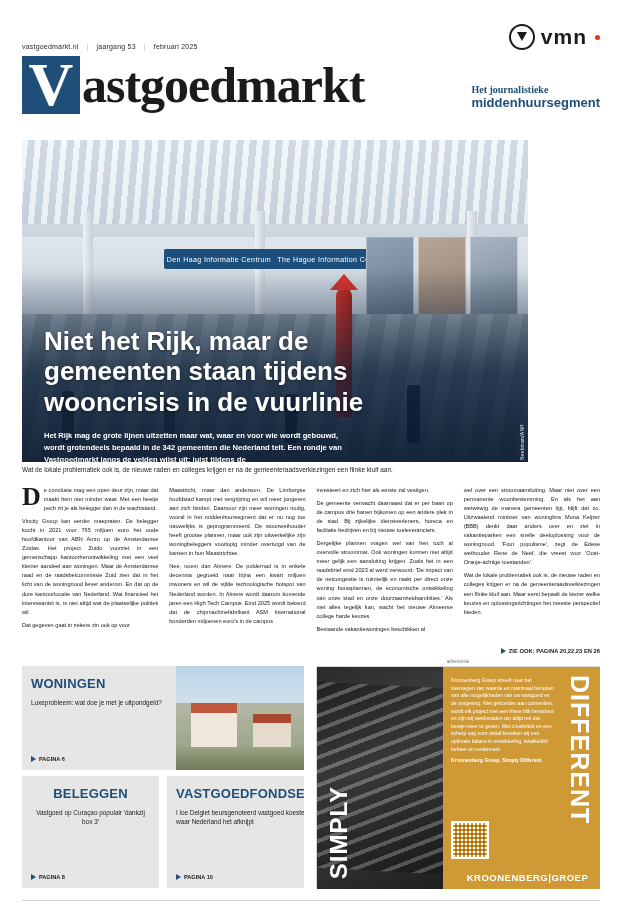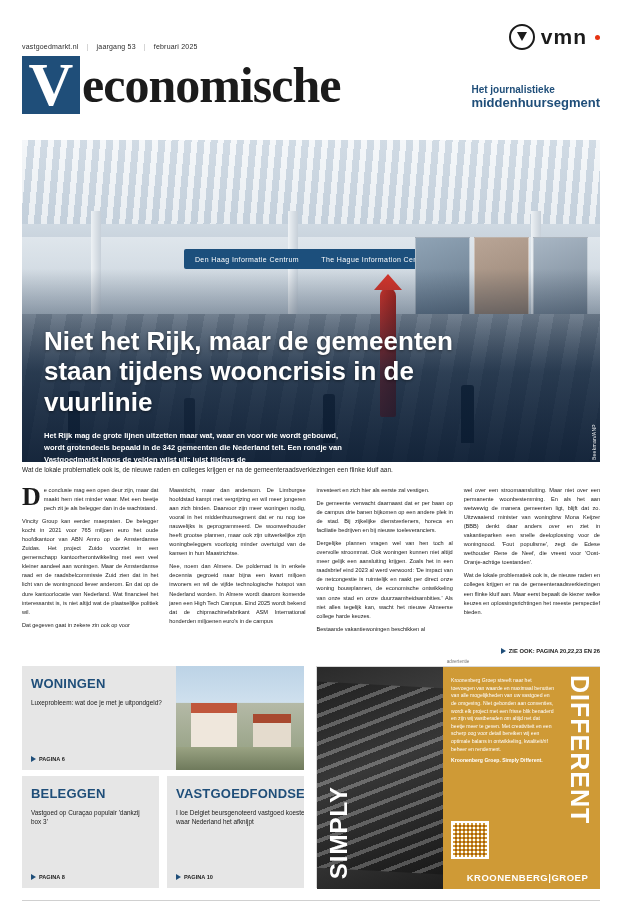--- a/index.html
+++ b/index.html
@@ -58,26 +58,26 @@
   }
   .wordmark {
     font-family: "Liberation Serif", serif;
     font-size: 50px; font-weight: bold; color: #1b1b1b;
     line-height: 58px; margin-left: 2px; letter-spacing: -1px;
   }
   .tagline {
     margin-left: auto; align-self: flex-end; text-align: left;
     padding-bottom: 4px;
   }
-  .tagline .t1 { font-size: 10px; color: #1f4e79; font-weight: bold; }
+  .tagline .t1 { font-size: 10px; color: #1f4e79; font-weight: bold; font-family: Liberation Serif, serif; }
   .tagline .t2 { font-size: 13px; color: #1f4e79; font-weight: bold; }
 
   
   .hero {
-    position: absolute; left: 22px; top: 140px; width: 578px; height: 322px;
+    position: absolute; left: 22px; top: 140px; width: 506px; height: 322px;
     overflow: hidden;
     background: linear-gradient(#c9d3dc, #aab6c2);
   }
   .hero-sky {
     position: absolute; left:0; top:0; width:100%; height:44%;
     background: linear-gradient(180deg,#e8eef3 0%, #cfd9e2 60%, #b7c3cf 100%);
   }
   .hero-ceiling {
     position:absolute; left:0; top:0; width:100%; height:26%;
     background: repeating-linear-gradient(95deg, rgba(255,255,255,.55) 0 6px, rgba(180,195,210,.45) 6px 13px);
@@ -165,21 +165,21 @@
   .tri { width:0;height:0;border-left:5px solid #1f4e79;border-top:3.5px solid transparent;border-bottom:3.5px solid transparent;}
 
   
   .teasers {
     position: absolute; left: 22px; top: 666px; width: 282px; height: 222px;
   }
   .teaser {
     position: absolute; display: flex; overflow: hidden;
   }
   .t-woningen { left: 0; top: 0; width: 282px; height: 104px; }
-  .t-beleggen { left: 0; top: 110px; width: 137px; height: 112px; }
+  .t-beleggen { left: 0; top: 110px; width: 137px; height: 112px; text-align: center; }
   .t-fondsen  { left: 145px; top: 110px; width: 137px; height: 112px; }
   .t-text {
     background: #e6e6e6; padding: 10px 9px 8px 9px;
     display: flex; flex-direction: column; flex: 1 1 auto;
   }
   .t-title {
     font-size: 13px; font-weight: bold; color: #1f4e79; letter-spacing: .2px; margin-bottom: 7px;
   }
   .t-body { font-size: 6.4px; line-height: 1.45; color: #1b1b1b; }
   .t-page {
@@ -273,21 +273,21 @@
       <span class="vmn-mark"></span>
       <span class="vmn-text">vmn</span>
       <span class="vmn-dot"></span>
     </div>
   </div>
 
   <div class="logoband">
     <div class="vblock">
       <span>V</span>
     </div>
-    <div class="wordmark">economische</div>
+    <div class="wordmark">astgoedmarkt</div>
     <div class="tagline">
       <div class="t1">Het journalistieke</div>
       <div class="t2">middenhuursegment</div>
     </div>
   </div>
 
   <div class="hero">
     <div class="hero-sky"></div>
     <div class="hero-ceiling"></div>
     <div class="hero-wall"></div>

